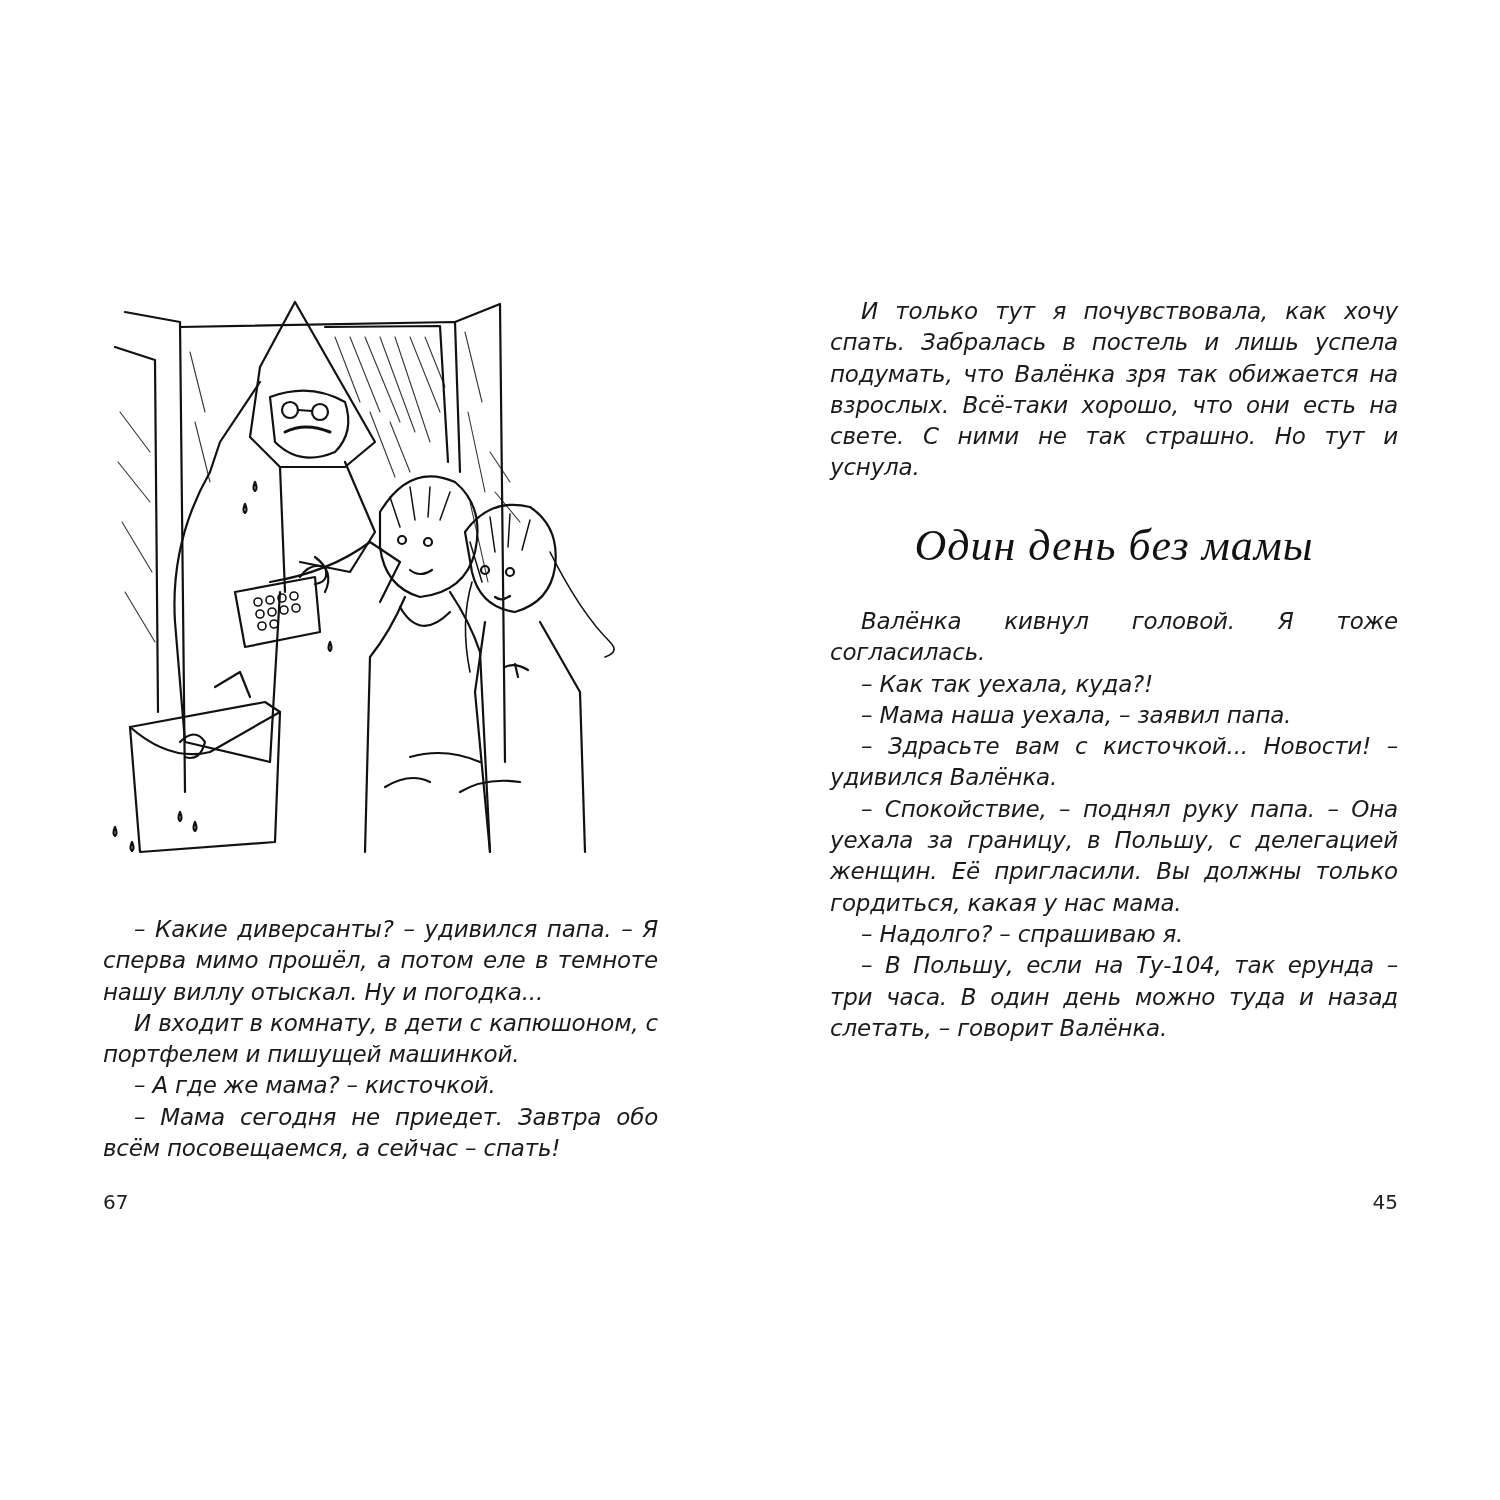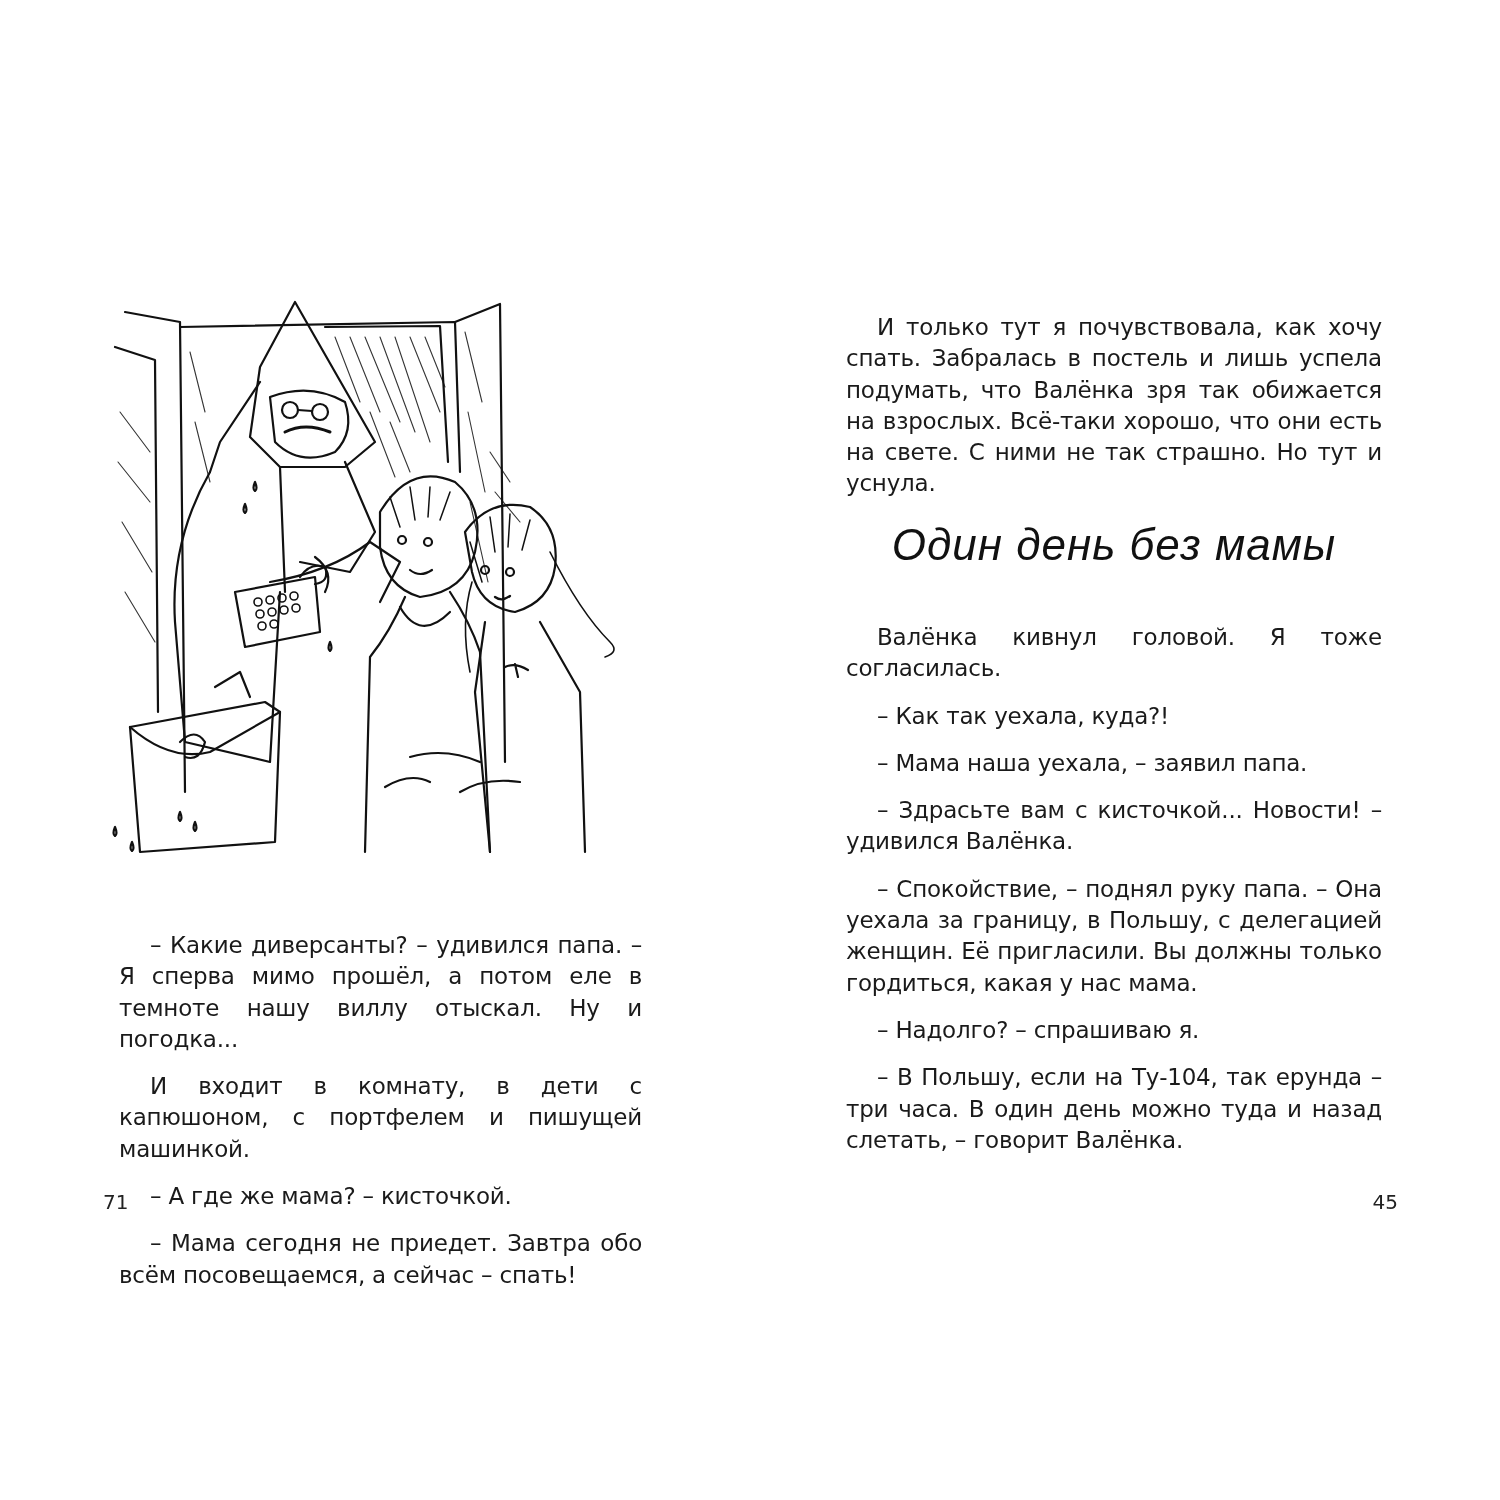--- a/index.html
+++ b/index.html
@@ -33,23 +33,24 @@
   .illustration svg { width: 100%; height: 100%; display: block; }
 
   .text-block {
     position: absolute;
     font-size: 23px;
     line-height: 31.3px;
     text-align: justify;
     letter-spacing: -0.2px;
   }
   .text-block p {
-    margin: 16px;
+    margin: 0;
     text-indent: 31px;
     hyphens: manual;
+    font-style: italic;
   }
 
   .left-text {
     left: 103px;
     top: 914px;
     width: 555px;
   }
   .right-text-top {
     left: 80px;
     top: 296px;
@@ -60,21 +61,21 @@
     top: 606px;
     width: 568px;
   }
 
   .chapter-title {
     position: absolute;
     left: 80px;
     top: 520px;
     width: 568px;
     text-align: center;
-    font-family: Liberation Sans, sans-serif;
+    font-family: Liberation Serif, serif;
     font-style: italic;
     font-size: 44px;
     letter-spacing: 1px;
     color: #111;
   }
 
   .page-number {
     position: absolute;
     top: 1190px;
     font-size: 20px;
@@ -187,21 +188,21 @@
     </svg>
   </div>
 
   <div class="text-block left-text">
     <p>– Какие диверсанты? – удивился папа. – Я сперва мимо прошёл, а потом еле в темноте нашу виллу отыскал. Ну и погодка...</p>
     <p>И входит в комнату, в дети с капюшоном, с портфелем и пишущей машинкой.</p>
     <p>– А где же мама? – кисточкой.</p>
     <p>– Мама сегодня не приедет. Завтра обо всём посовещаемся, а сейчас – спать!</p>
   </div>
 
-  <div class="page-number">71</div>
+  <div class="page-number">67</div>
 </div>
 
 <div class="page page-right">
   <div class="text-block right-text-top">
     <p>И только тут я почувствовала, как хочу спать. Забралась в постель и лишь успела подумать, что Валёнка зря так обижается на взрослых. Всё-таки хорошо, что они есть на свете. С ними не так страшно. Но тут и уснула.</p>
   </div>
 
   <div class="chapter-title">Один день без мамы</div>
 
   <div class="text-block right-text-main">

